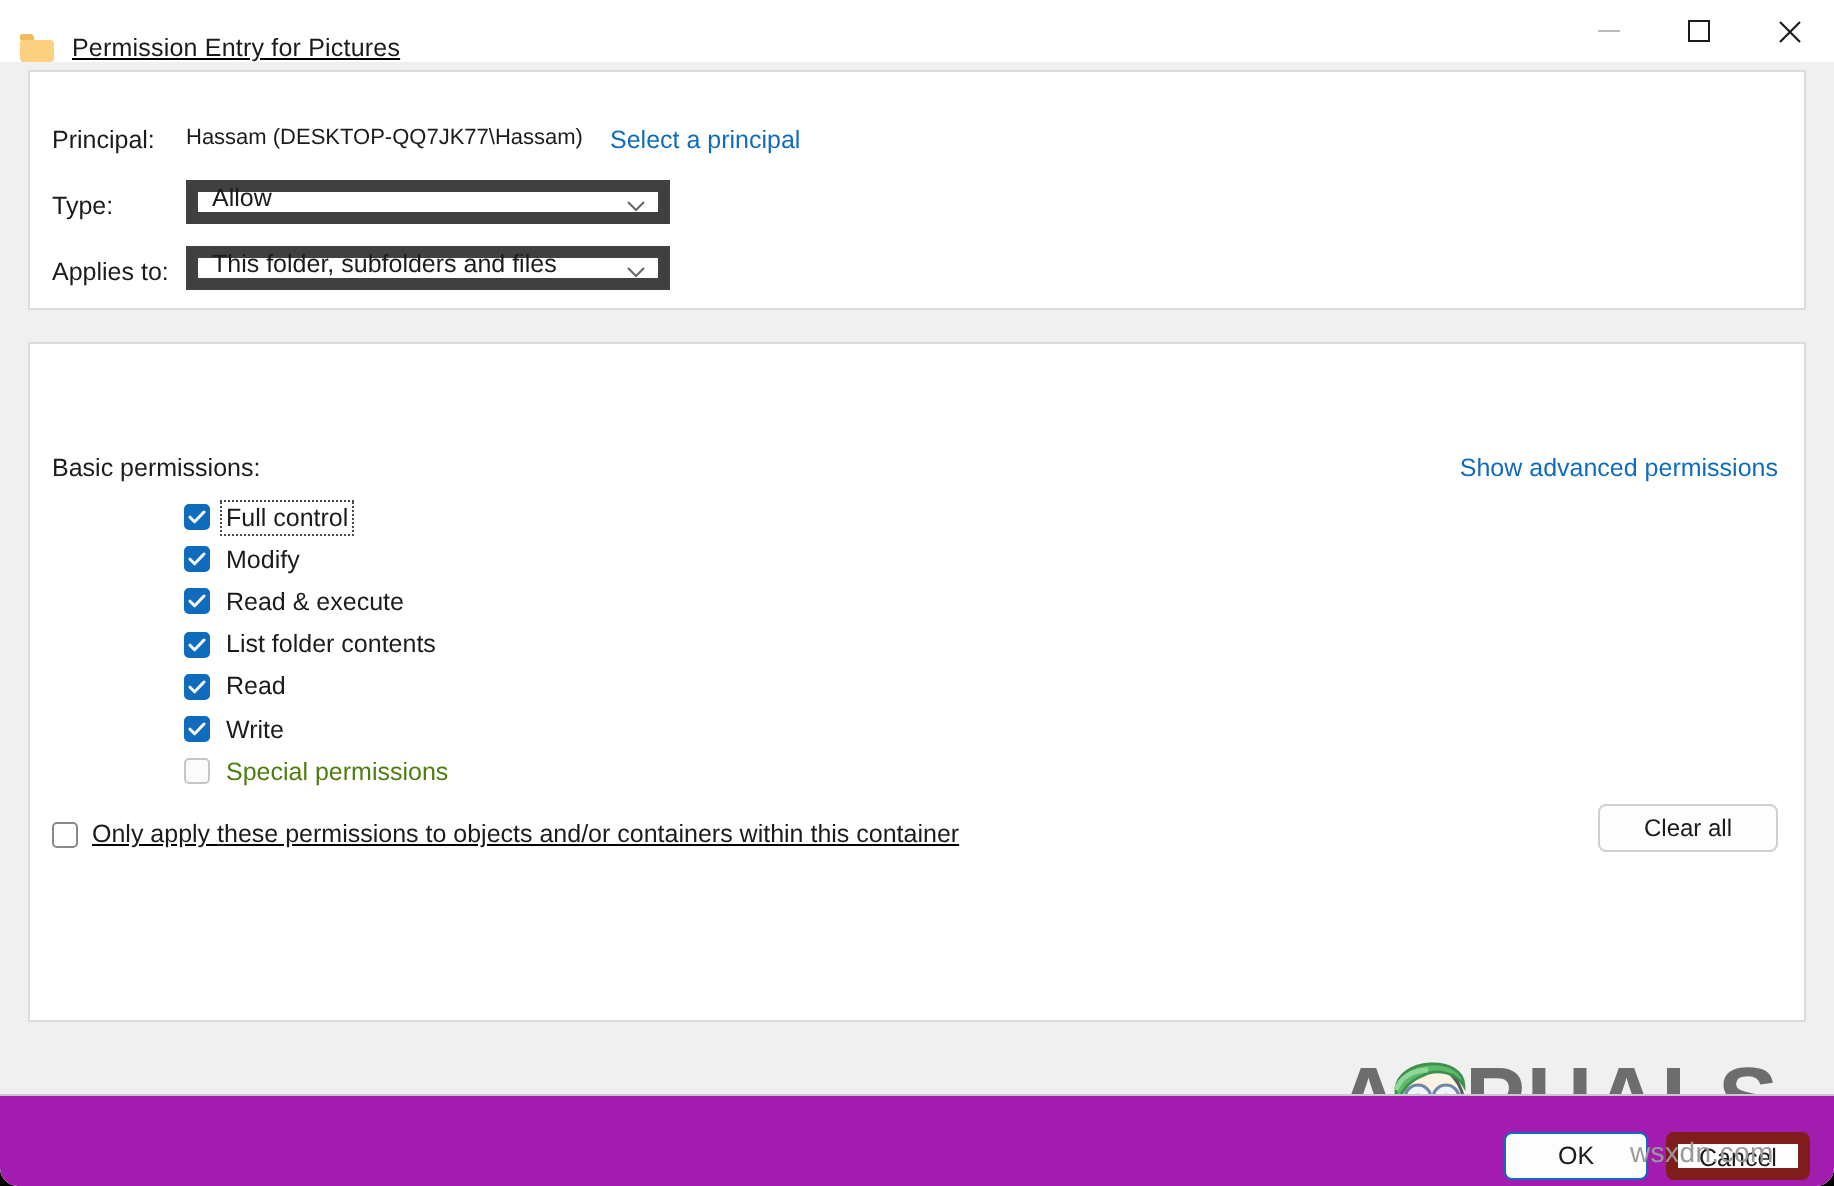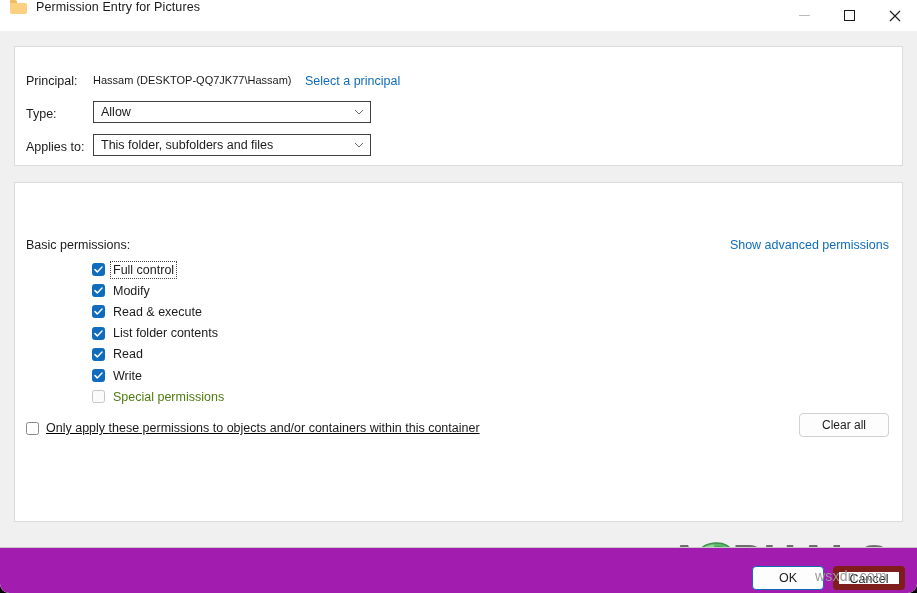--- a/index.html
+++ b/index.html
@@ -34,22 +34,23 @@
     width: 917px;
     height: 31px;
     background: #ffffff;
     box-sizing: border-box;
   }
   #title-left {
     position: absolute;
     left: 10px; top: 0;
     height: 31px;
     display: flex;
-    align-items: flex-start;
+    align-items: flex-end;
     gap: 9px;
+    text-decoration: underline;
   }
   .folder-icon {
     width: 17px;
     height: 14px;
     position: relative;
     flex: none;
   }
   .folder-icon .tab {
     position: absolute;
     left: 0; top: 0;
@@ -91,21 +92,21 @@
   .win-btn svg { display: block; }
   .min-line {
     width: 11px;
     height: 1px;
     background: #bcbcbc;
   }
 
   
   #content {
     position: absolute;
-    left: 0; top: 42px;
+    left: 0; top: 31px;
     width: 917px;
     height: 516px;
     background: #f0f0f0;
     box-sizing: border-box;
   }
 
   .panel {
     position: absolute;
     background: #ffffff;
     border: 1px solid #dcdcdc;
@@ -148,27 +149,27 @@
     font-size: 12.5px;
     color: #0f6cbd;
     white-space: nowrap;
     cursor: pointer;
     text-decoration: none;
   }
 
   .combo {
     position: absolute;
     left: 78px;
-    width: 278px;
+    width: 242px;
     height: 22px;
     background: #ffffff;
-    border: 1px solid #404040;
-    box-sizing: border-box;
-    display: flex;
-    align-items: center;
+    border: 6px solid #404040;
+    box-sizing: border-box;
+    display: flex;
+    align-items: flex-end;
     cursor: default;
   }
   #combo-type    { top: 54px; }
   #combo-applies { top: 87px; gap: 20px; }
   .combo-text {
     font-size: 12.5px;
     color: #1b1b1b;
     padding-left: 7px;
     white-space: nowrap;
     flex: 1;

